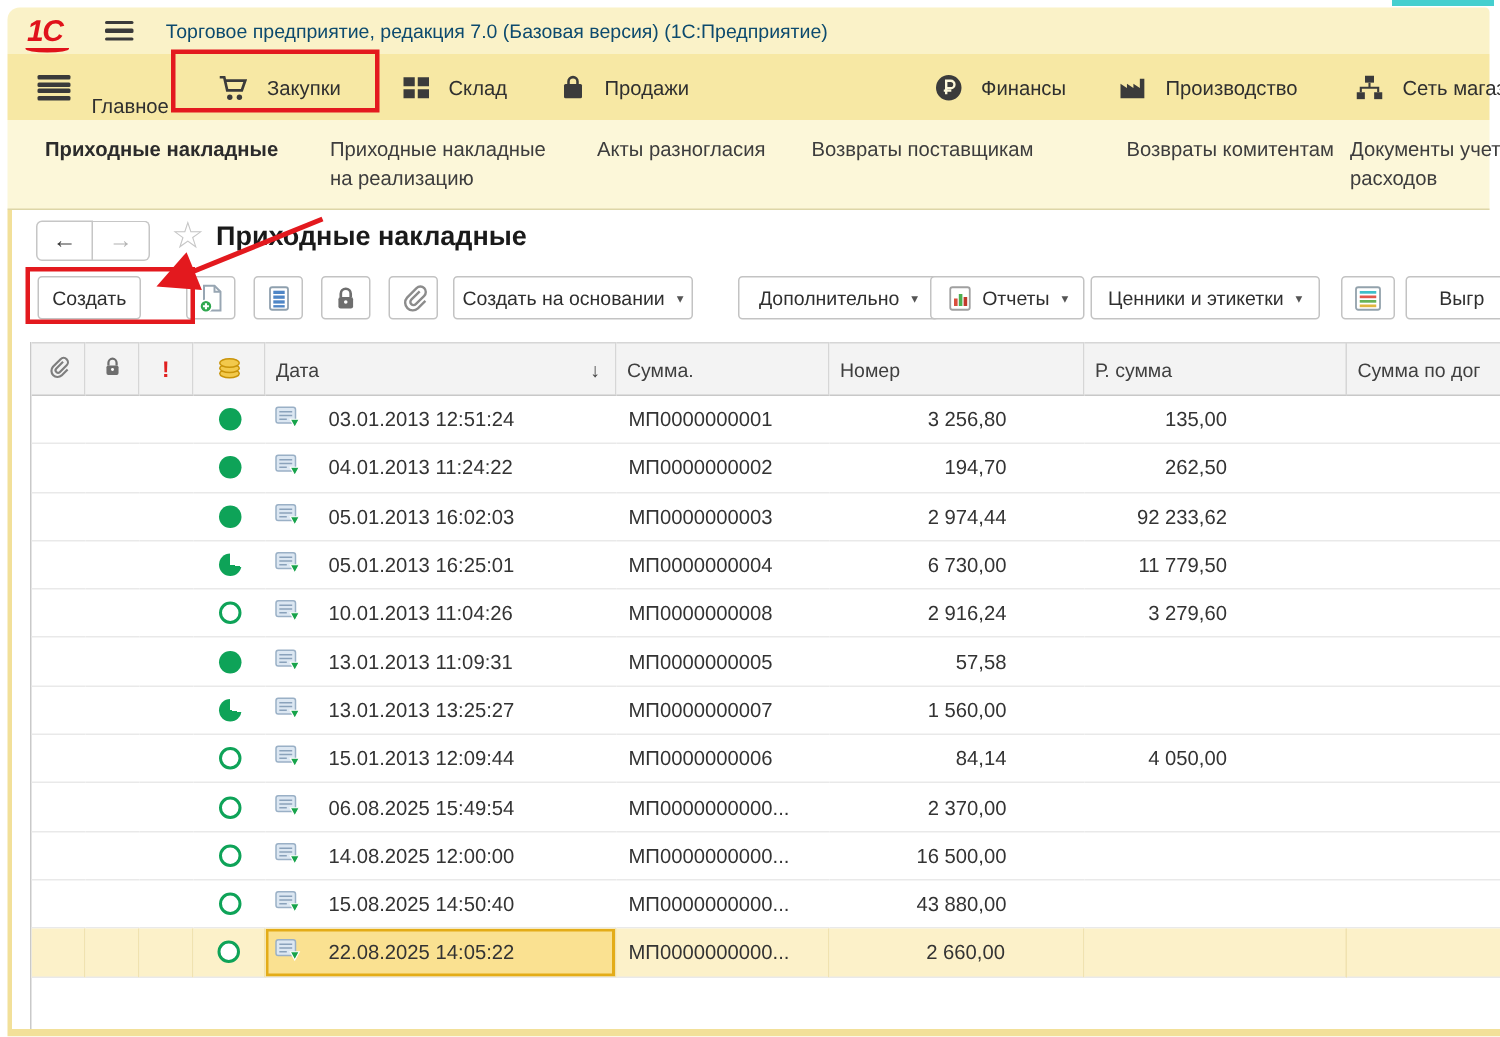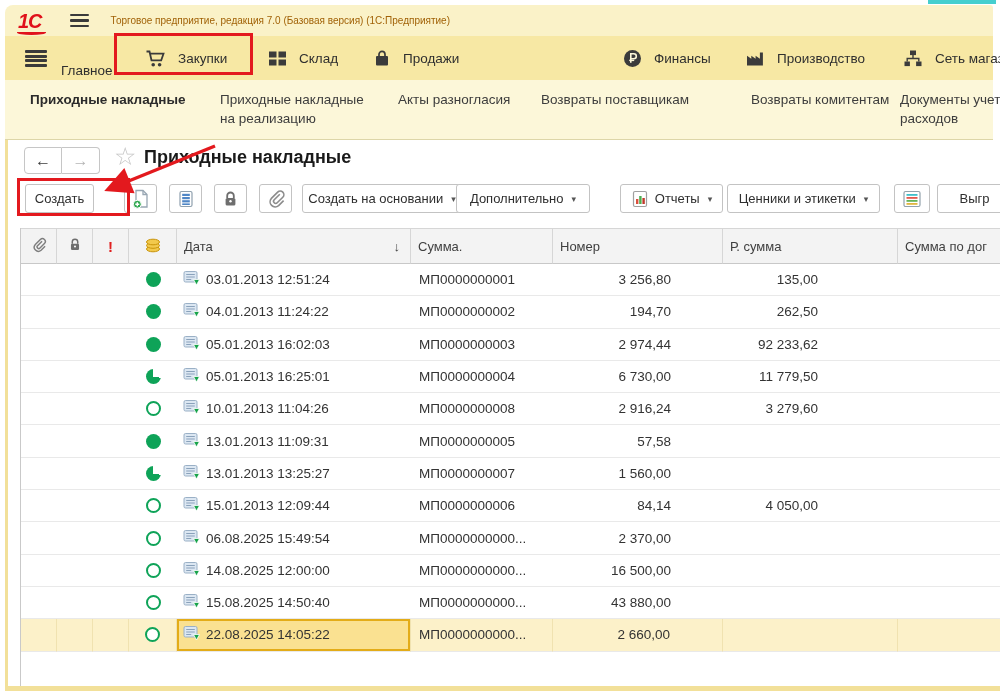--- a/index.html
+++ b/index.html
@@ -11,21 +11,21 @@
               background:#FAF2C8; border-radius:8px 3px 0 0; display:flex; align-items:center; }
   .cyan-notch { position:absolute; left:928px; top:0; width:68px; height:4px; background:#45CFCF; }
   .logo-1c { font-size:20px; font-weight:bold; color:#E0121B; margin-left:13px; line-height:1;
              position:relative; letter-spacing:-1px; font-style:italic; }
   .logo-1c::after { content:""; position:absolute; left:-1px; right:-4px; bottom:-4px; height:3px;
                     background:#E0121B; border-radius:0 0 60% 60%/0 0 100% 100%; }
   .hamb { display:inline-flex; flex-direction:column; justify-content:space-between; }
   .hamb span { display:block; background:#3A3A3A; border-radius:1px; }
   .hamb3 { width:19px; height:13px; margin-left:28px; }
   .hamb3 span { height:2.4px; }
-  .win-title { font-size:10px; color:#a16207; margin-left:22px; }
+  .win-title { font-size:13px; color:#0c4a6e; margin-left:22px; }
 
   
   .menubar { position:absolute; left:5px; top:36px; width:988px; height:44px; background:#F7E8A4; }
   .hamb4 { width:22px; height:17px; position:absolute; left:20px; top:14px; }
   .hamb4 span { height:3px; }
   .menu-item { position:absolute; top:0; height:44px; display:flex; align-items:center; gap:12px;
                font-size:13.5px; color:#2F2F2F; white-space:nowrap; cursor:default; }
   .menu-item svg { display:block; }
 
   
@@ -62,21 +62,21 @@
   .thead > div { background:#F3F3F3; border-right:1px solid #D6D6D6; border-top:1px solid #D6D6D6;
                  border-bottom:1px solid #C8C8C8; display:flex; align-items:center; justify-content:center;
                  font-size:13px; color:#3F3F3F; }
   .thead .txt { justify-content:flex-start; padding-left:7px; }
   .th-date { justify-content:space-between !important; padding:0 10px 0 7px; }
   .excl { color:#E02020; font-weight:bold; font-size:15px; }
 
   .trow { height:32.3px; }
   .trow > div { border-bottom:1px solid #E9E9E9; display:flex; align-items:center; font-size:13.5px; color:#333; }
   .cell-status { justify-content:center; }
-  .cell-date { padding-left:6px; gap:5px; }
+  .cell-date { padding-left:6px; gap:18px; }
   .cell-number { padding-left:8px; }
   .cell-sum  { justify-content:flex-end; padding-right:52px; }
   .cell-rsum { justify-content:flex-end; padding-right:80px; }
   .dot { width:15px; height:15px; border-radius:50%; flex:0 0 auto; }
   .dot.filled  { background:#0EA358; }
   .dot.outline { border:2.6px solid #0EA358; background:#fff; }
   .dot.pie     { background:conic-gradient(#ffffff 0deg 100deg, #0EA358 100deg 360deg); }
 
   .trow.sel > div { background:#FCF1C9; border-right:1px solid #F0E2B0; }
   .trow.sel .cell-date { background:#FAE191; box-shadow:inset 0 0 0 2px #E3AC18; }
@@ -240,21 +240,21 @@
       <span>
         <svg width="20" height="20" viewBox="0 0 20 20">
           <path d="M13.8 5.2 8.2 10.8a2.1 2.1 0 0 0 3 3l5.6-5.6a3.6 3.6 0 0 0-5.1-5.1L5.4 9.4a5.1 5.1 0 0 0 7.2 7.2l5-5" fill="none" stroke="#8C8C8C" stroke-width="1.6"></path>
         </svg>
       </span>
     </div>
   <div class="tbtn" style="left:294px;width:160px;">
     <span>Создать на основании</span>
       <span class="caret">▾</span>
   </div>
-  <div class="tbtn" style="left:448px;width:134px;text-align:right;">
+  <div class="tbtn" style="left:484px;width:134px;text-align:right;">
     <span>Дополнительно</span>
       <span class="caret">▾</span>
   </div>
   <div class="tbtn" style="left:612px;width:103px;">
     <span>
         <svg width="18" height="18" viewBox="0 0 18 18">
           <rect x="2.5" y="1.5" width="13" height="15" rx="1.5" fill="#fff" stroke="#A0A0A0" stroke-width="1.2"></rect>
           <rect x="5" y="9" width="2.4" height="5" fill="#D94F3D"></rect>
           <rect x="8.2" y="6" width="2.4" height="8" fill="#4CAF50"></rect>
           <rect x="11.4" y="8" width="2.4" height="6" fill="#C0392B"></rect>

